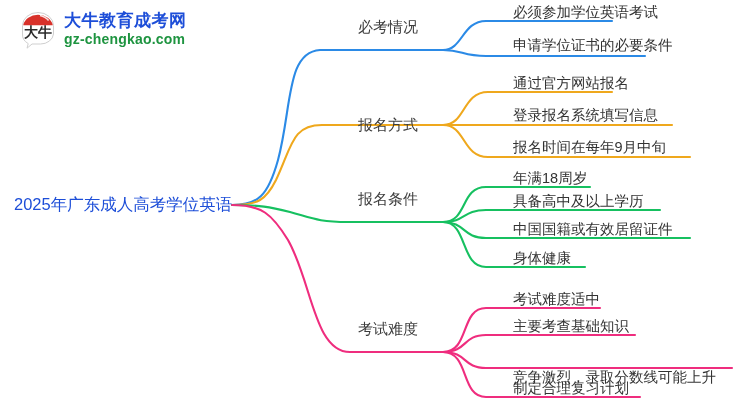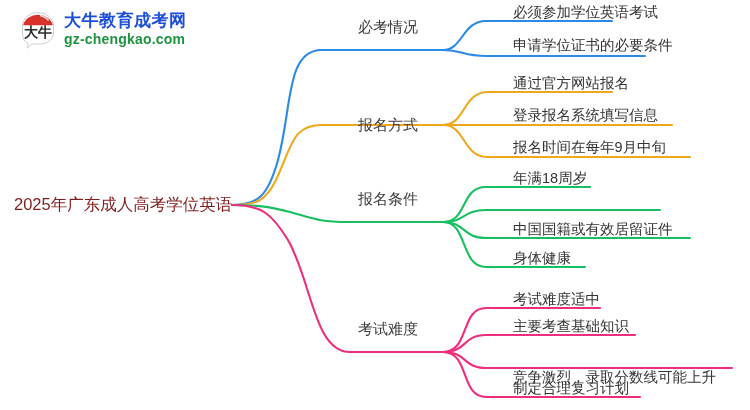--- a/index.html
+++ b/index.html
@@ -71,21 +71,21 @@
 
   
   .node {
     position: absolute;
     white-space: nowrap;
     color: #333333;
     font-family: "Liberation Sans", "DejaVu Sans", sans-serif;
   }
   #root-node {
     font-size: 16.5px;
-    color: #7f1d1d;
+    color: #1d4ed8;
     left: 14px;
     top: 194px;
   }
   .branch-label {
     font-size: 15px;
     color: #3c3c3c;
   }
   .leaf-label {
     font-size: 14.5px;
     color: #333333;
@@ -153,20 +153,21 @@
   <div class="node branch-label" style="left:358px; top:320px;">考试难度</div>
 
   <div class="node leaf-label" style="left:513px; top:3px;text-align:right;">必须参加学位英语考试</div>
   <div class="node leaf-label" style="left:513px; top:36px;">申请学位证书的必要条件</div>
 
   <div class="node leaf-label" style="left:513px; top:74px;">通过官方网站报名</div>
   <div class="node leaf-label" style="left:513px; top:106px;">登录报名系统填写信息</div>
   <div class="node leaf-label" style="left:513px; top:138px;">报名时间在每年9月中旬</div>
 
   <div class="node leaf-label" style="left:513px; top:169px;">年满18周岁</div>
+  <div class="node leaf-label" style="left:513px; top:192px;">具备高中及以上学历</div>
   <div class="node leaf-label" style="left:513px; top:220px;">中国国籍或有效居留证件</div>
   <div class="node leaf-label" style="left:513px; top:249px;">身体健康</div>
 
   <div class="node leaf-label" style="left:513px; top:290px;">考试难度适中</div>
   <div class="node leaf-label" style="left:513px; top:317px;">主要考查基础知识</div>
   <div class="node leaf-label" style="left:513px; top:368px;">竞争激烈，录取分数线可能上升</div>
   <div class="node leaf-label" style="left:513px; top:379px;">制定合理复习计划</div>
 
 </div>
 

